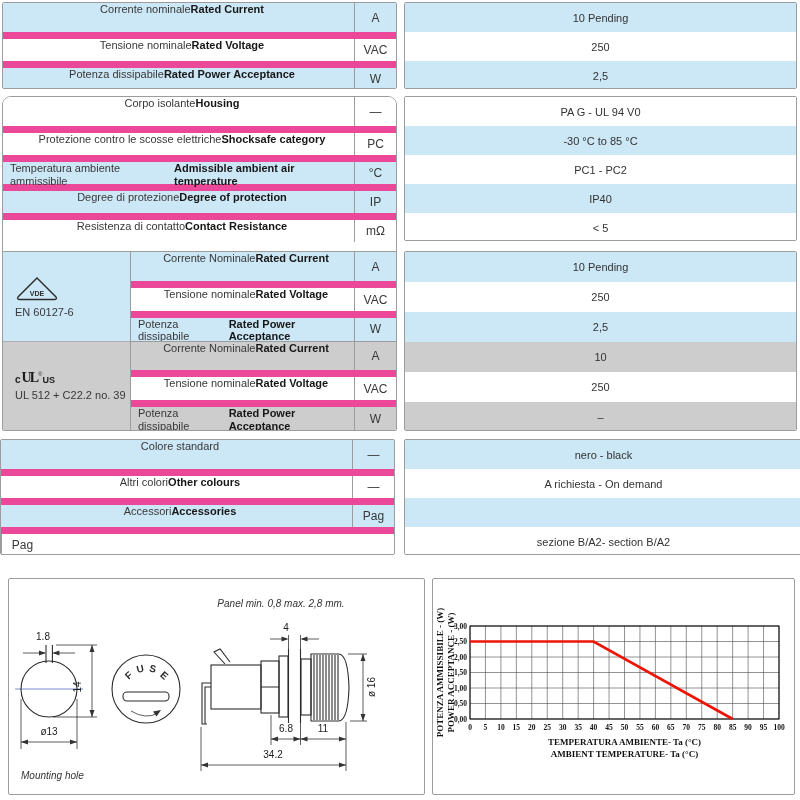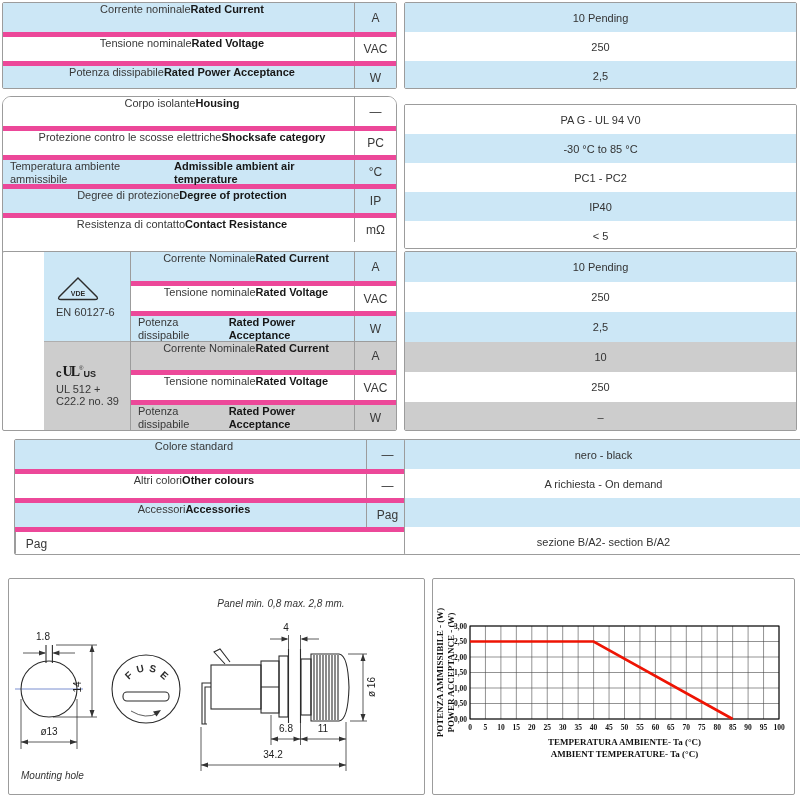--- a/index.html
+++ b/index.html
@@ -1,36 +1,36 @@
 <!DOCTYPE html>
 <html><head>
 <meta charset="utf-8">
 <style>
   html,body { margin:0; padding:0; background:#fff; }
   body { width:800px; height:800px; position:relative; font-family:"Liberation Sans",sans-serif; color:#2e2e2e; }
   .box { position:absolute; border:1px solid #9c9c9c; border-radius:2px; box-sizing:border-box; overflow:hidden; background:#fff; }
 
   
   .srow { display:flex; align-items:stretch; box-sizing:border-box; }
-  .srow + .srow { border-top:5px solid #ec4899; }
+  .srow + .srow { border-top:7px solid #ec4899; }
   .h29 { height:29px; } .h30 { height:30px; }
   .cell-main { flex:1; display:flex; flex-direction:row; justify-content:center; padding-left:7px; }
   .it { font-size:11px; line-height:12.5px; color:#383838; }
   .en { font-size:11px; line-height:12.5px; font-weight:bold; color:#171717; }
   .cell-unit { width:42px; border-left:1px solid #9c9c9c; display:flex; align-items:center; justify-content:center; font-size:12px; color:#383838; box-sizing:border-box; }
   
   .vrow { display:flex; align-items:center; justify-content:center; font-size:11px; color:#333; box-sizing:border-box; }
   .bg-b { background:#cce7f6; }
   .bg-w { background:#ffffff; }
   .bg-g { background:#cdcdcd; }
 
   
   .t3wrap { display:flex; height:100%; }
   .cert-col { width:128px; border-right:1px solid #9c9c9c; display:flex; flex-direction:column; box-sizing:border-box; }
-  .cert-cell { height:90px; display:flex; flex-direction:column; justify-content:center; padding-left:12px; box-sizing:border-box;margin-left:41px; }
+  .cert-cell { height:90px; display:flex; flex-direction:column; justify-content:center; padding-left:12px; box-sizing:border-box; }
   .cert-cell + .cert-cell { border-top:1px solid #aeaeae; }
   .cert-label { font-size:11px; color:#383838; margin-top:4px; }
   .desc-col { flex:1; display:flex; flex-direction:column; }
   .desc-col .srow:nth-child(4) { border-top:1px solid #9c9c9c; }
   .ul-mark { display:flex; align-items:flex-end; line-height:1; }
   .ul-c { font-size:10px; font-weight:bold; color:#222; }
   .ul-circle { font-size:14px; font-weight:900; font-family:"Liberation Serif",serif; color:#1b1b1b; letter-spacing:-2px; margin:0 1px; }
   .ul-reg { font-size:6px; align-self:flex-start; }
   .ul-us { font-size:9px; font-weight:bold; color:#222;text-align:right; }
 
@@ -109,21 +109,21 @@
     <div class="cell-unit">IP</div>
   </div>
   <div class="srow h29 bg-w">
     <div class="cell-main">
         <span class="it">Resistenza di contatto</span>
         <span class="en">Contact Resistance</span>
       </div>
     <div class="cell-unit">mΩ</div>
   </div>
 </div>
-<div class="box" style="left:404px;top:104px;width:393px;height:145px;">
+<div class="box" style="left:404px;top:96px;width:393px;height:145px;">
   <div class="vrow h29 bg-w">PA G - UL 94 V0</div>
   <div class="vrow h29 bg-b">-30 °C to 85 °C</div>
   <div class="vrow h29 bg-w">PC1 - PC2</div>
   <div class="vrow h29 bg-b">IP40</div>
   <div class="vrow h29 bg-w">&lt; 5</div>
 </div>
 
 <div class="box" style="left:2px;top:251px;width:395px;height:180px;">
   <div class="t3wrap">
     <div class="cert-col">
@@ -192,21 +192,21 @@
 </div>
 <div class="box" style="left:404px;top:251px;width:393px;height:180px;">
   <div class="vrow h30 bg-b">10 Pending</div>
   <div class="vrow h30 bg-w">250</div>
   <div class="vrow h30 bg-b">2,5</div>
   <div class="vrow h30 bg-g">10</div>
   <div class="vrow h30 bg-w">250</div>
   <div class="vrow h30 bg-g">–</div>
 </div>
 
-<div class="box" style="left:14px;top:439px;width:395px;height:116px;">
+<div class="box" style="left:0;top:439px;width:395px;height:116px;">
   <div class="srow h29 bg-b">
     <div class="cell-main">
         <span class="it">Colore standard</span>
       </div>
     <div class="cell-unit">—</div>
   </div>
   <div class="srow h29 bg-w">
     <div class="cell-main">
         <span class="it">Altri colori</span>
         <span class="en">Other colours</span>

